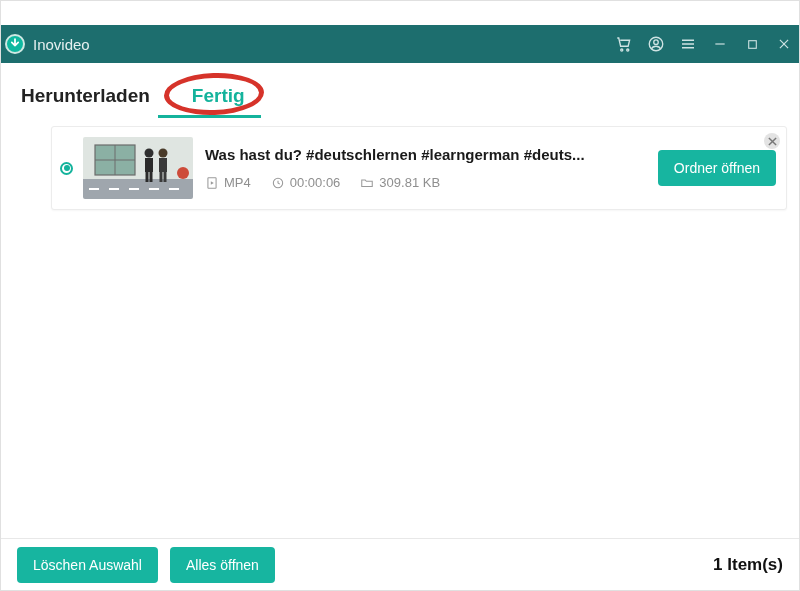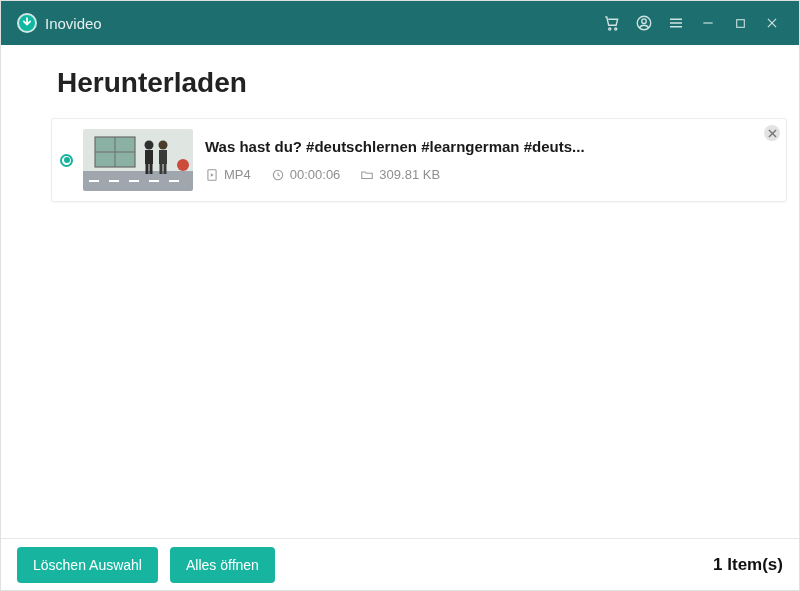--- a/index.html
+++ b/index.html
@@ -6,26 +6,27 @@
   body {
     font-family: -apple-system, BlinkMacSystemFont, "Segoe UI", Arial, sans-serif;
     background: #ffffff;
     width: 800px;
     height: 591px;
     overflow: hidden;
     position: relative;
     border: 1px solid #e0e0e0;
   }
   .titlebar {
-    height: 44px;
+    height: 38px;
     background: #1d6e6e;
     display: flex;
     align-items: center;
-    padding: 0 16px;
+    padding: 0 4px;
     color: #e8f0f0;
+    margin-top: 24px;
   }
   .titlebar .logo {
     width: 20px;
     height: 20px;
     border-radius: 50%;
     background: #0fb8a0;
     border: 2px solid #cfe8e3;
     display: flex;
     align-items: center;
     justify-content: center;
@@ -51,27 +52,26 @@
     cursor: pointer;
   }
   .tabs {
     display: flex;
     align-items: flex-end;
     padding: 14px 20px 0 20px;
     gap: 6px;
     border-bottom: 1px solid transparent;
   }
   .tab {
-    font-size: 28px;
+    font-size: 19px;
     font-weight: 700;
     padding: 8px 14px 10px 0;
     color: #222;
     cursor: pointer;
     position: relative;
-    margin-left: 36px;
   }
   .tab.active {
     color: #14b39c;
   }
   .tab.active::after {
     content: "";
     position: absolute;
     left: -12px;
     right: 2px;
     bottom: -1px;
@@ -251,20 +251,24 @@
   <div class="tb-icon">
     <svg width="14" height="14" viewBox="0 0 24 24" stroke="currentColor" stroke-width="2">
         <line x1="5" y1="5" x2="19" y2="19"></line>
         <line x1="19" y1="5" x2="5" y2="19"></line>
       </svg>
   </div>
 </div>
 
 <div class="tabs">
   <div class="tab">Herunterladen</div>
+  <div class="tab active fertig-wrap">
+    <span>Fertig</span>
+    <div class="oval"></div>
+  </div>
 </div>
 
 <div class="list-area">
   <div class="item-card">
     <div class="radio"></div>
     <div class="thumb">
       <svg viewBox="0 0 110 62" preserveAspectRatio="none">
         <rect x="0" y="0" width="110" height="42" fill="#dfe5e1"></rect>
         <rect x="0" y="42" width="110" height="20" fill="#9fa6ad"></rect>
         <rect x="12" y="8" width="40" height="30" fill="#8bb0a4" stroke="#6c6c6c" stroke-width="1.2"></rect>
@@ -313,20 +317,21 @@
         <div class="mi">
           <span class="mini-icon">
             <svg width="14" height="14" viewBox="0 0 24 24" fill="none" stroke="#9a9a9a" stroke-width="1.8">
                 <path d="M3 7h6l2 2h10v9H3z"></path>
               </svg>
           </span>
           <span>309.81 KB</span>
         </div>
       </div>
     </div>
+    <button class="btn">Ordner öffnen</button>
     <div class="close-x">
       <svg width="9" height="9" viewBox="0 0 10 10" stroke="#777" stroke-width="1.6">
           <line x1="1" y1="1" x2="9" y2="9"></line>
           <line x1="9" y1="1" x2="1" y2="9"></line>
         </svg>
     </div>
   </div>
 </div>
 
 <div class="footer">

